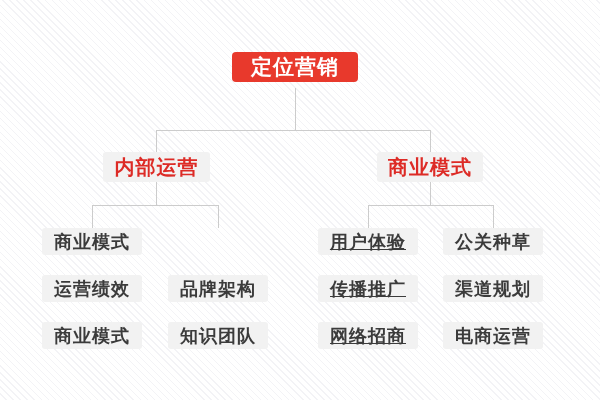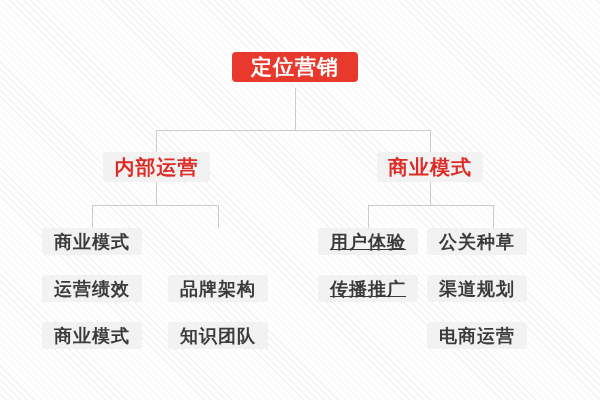--- a/index.html
+++ b/index.html
@@ -47,21 +47,21 @@
   }
   .hdr-left{left:103px;width:107px;}
   .hdr-right{left:377px;width:106px;}
   .node-leaf{
     width:100px;height:27px;
     background:var(--node-bg,#f2f2f2);
     color:var(--node-text,#3b3b3b);
     font-size:18px;
   }
   .cL1{left:42px;}  .cL2{left:168px;}
-  .cR1{left:318px;text-decoration:underline;} .cR2{left:427px;font-family:Liberation Serif, serif;}
+  .cR1{left:318px;text-decoration:underline;} .cR2{left:443px;font-family:Liberation Serif, serif;}
   .r1{top:228px;}   .r2{top:275px;}   .r3{top:322px;}
 </style>
 </head>
 <body>
 
 <div class="stage">
 
   <svg class="connectors" width="600" height="400" viewBox="0 0 600 400">
 
     <line x1="295" y1="88" x2="295" y2="130"></line>
@@ -112,17 +112,20 @@
   </div>
   <div class="node node-leaf cR2 r1">
     <span>公关种草</span>
   </div>
   <div class="node node-leaf cR1 r2">
     <span>传播推广</span>
   </div>
   <div class="node node-leaf cR2 r2">
     <span>渠道规划</span>
   </div>
+  <div class="node node-leaf cR1 r3">
+    <span>网络招商</span>
+  </div>
   <div class="node node-leaf cR2 r3">
     <span>电商运营</span>
   </div>
 
 </div>
 
 </body></html>

